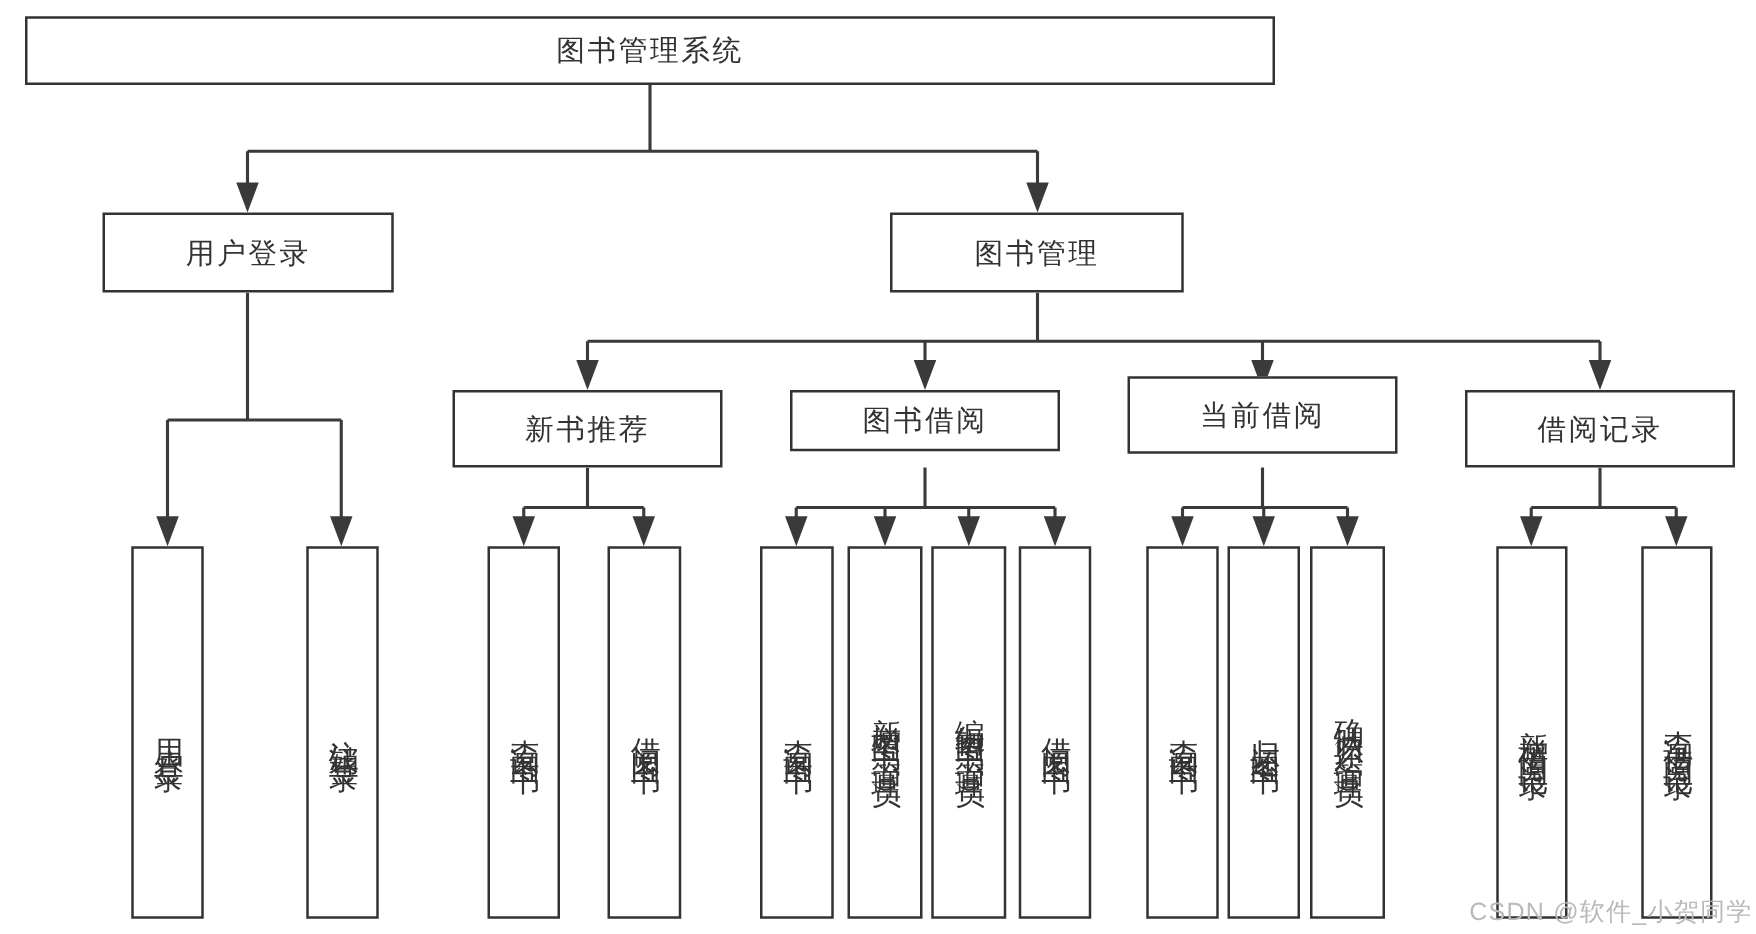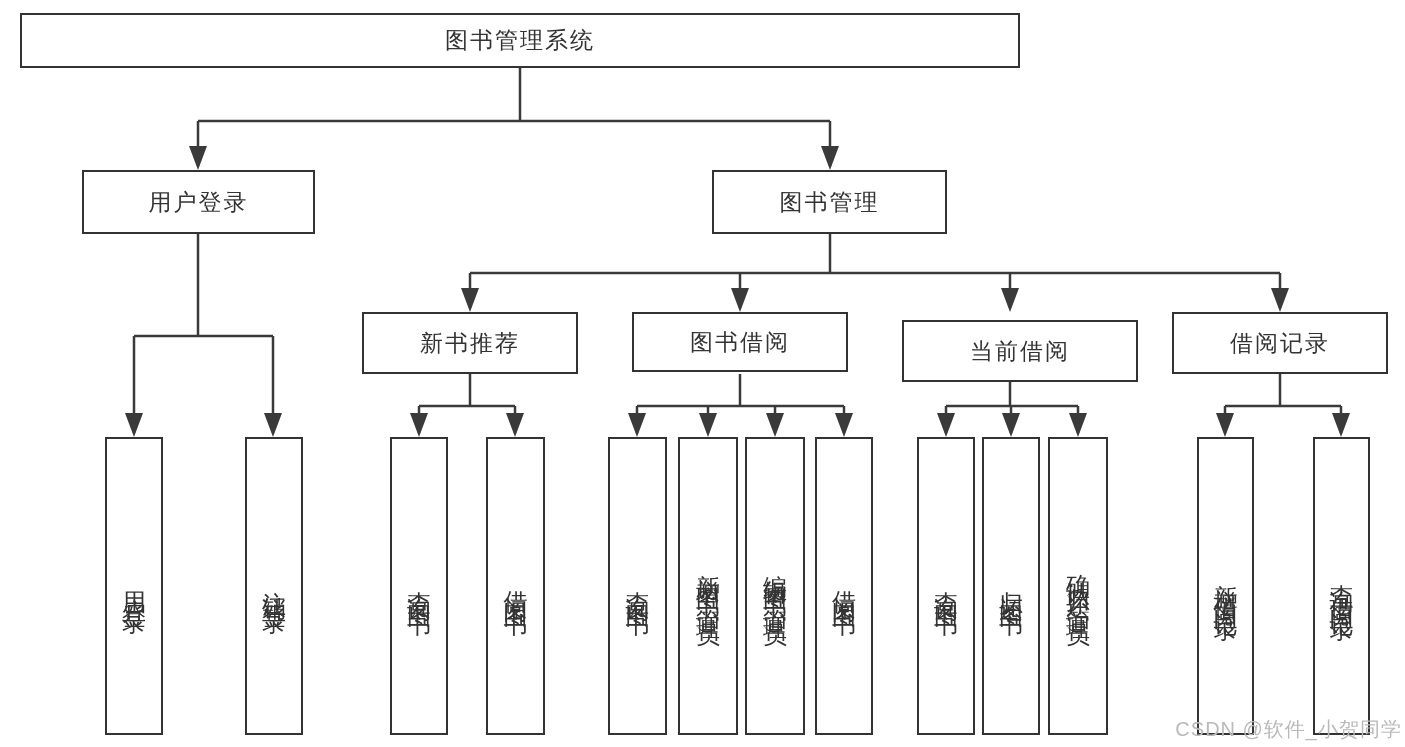--- a/index.html
+++ b/index.html
@@ -126,24 +126,24 @@
   <div class="node h" style="left:82px;top:170px;width:233px;height:64px">
     <span>用户登录</span>
   </div>
   <div class="node h" style="left:362px;top:312px;width:216px;height:62px">
     <span>新书推荐</span>
   </div>
 
   <div class="node h" style="left:712px;top:170px;width:235px;height:64px">
     <span>图书管理</span>
   </div>
-  <div class="node h" style="left:632px;top:312px;width:216px;height:60px">
+  <div class="node h" style="left:632px;top:312px;width:216px;height:49px">
     <span>图书借阅</span>
   </div>
-  <div class="node h" style="left:902px;top:320px;width:236px;height:62px">
+  <div class="node h" style="left:902px;top:301px;width:216px;height:62px">
     <span>当前借阅</span>
   </div>
   <div class="node h" style="left:1172px;top:312px;width:216px;height:62px">
     <span>借阅记录</span>
   </div>
 
   <div class="node v" style="left:105px;top:437px;width:58px;height:298px">
     <span>用户登录</span>
   </div>
   <div class="node v" style="left:245px;top:437px;width:58px;height:298px">

